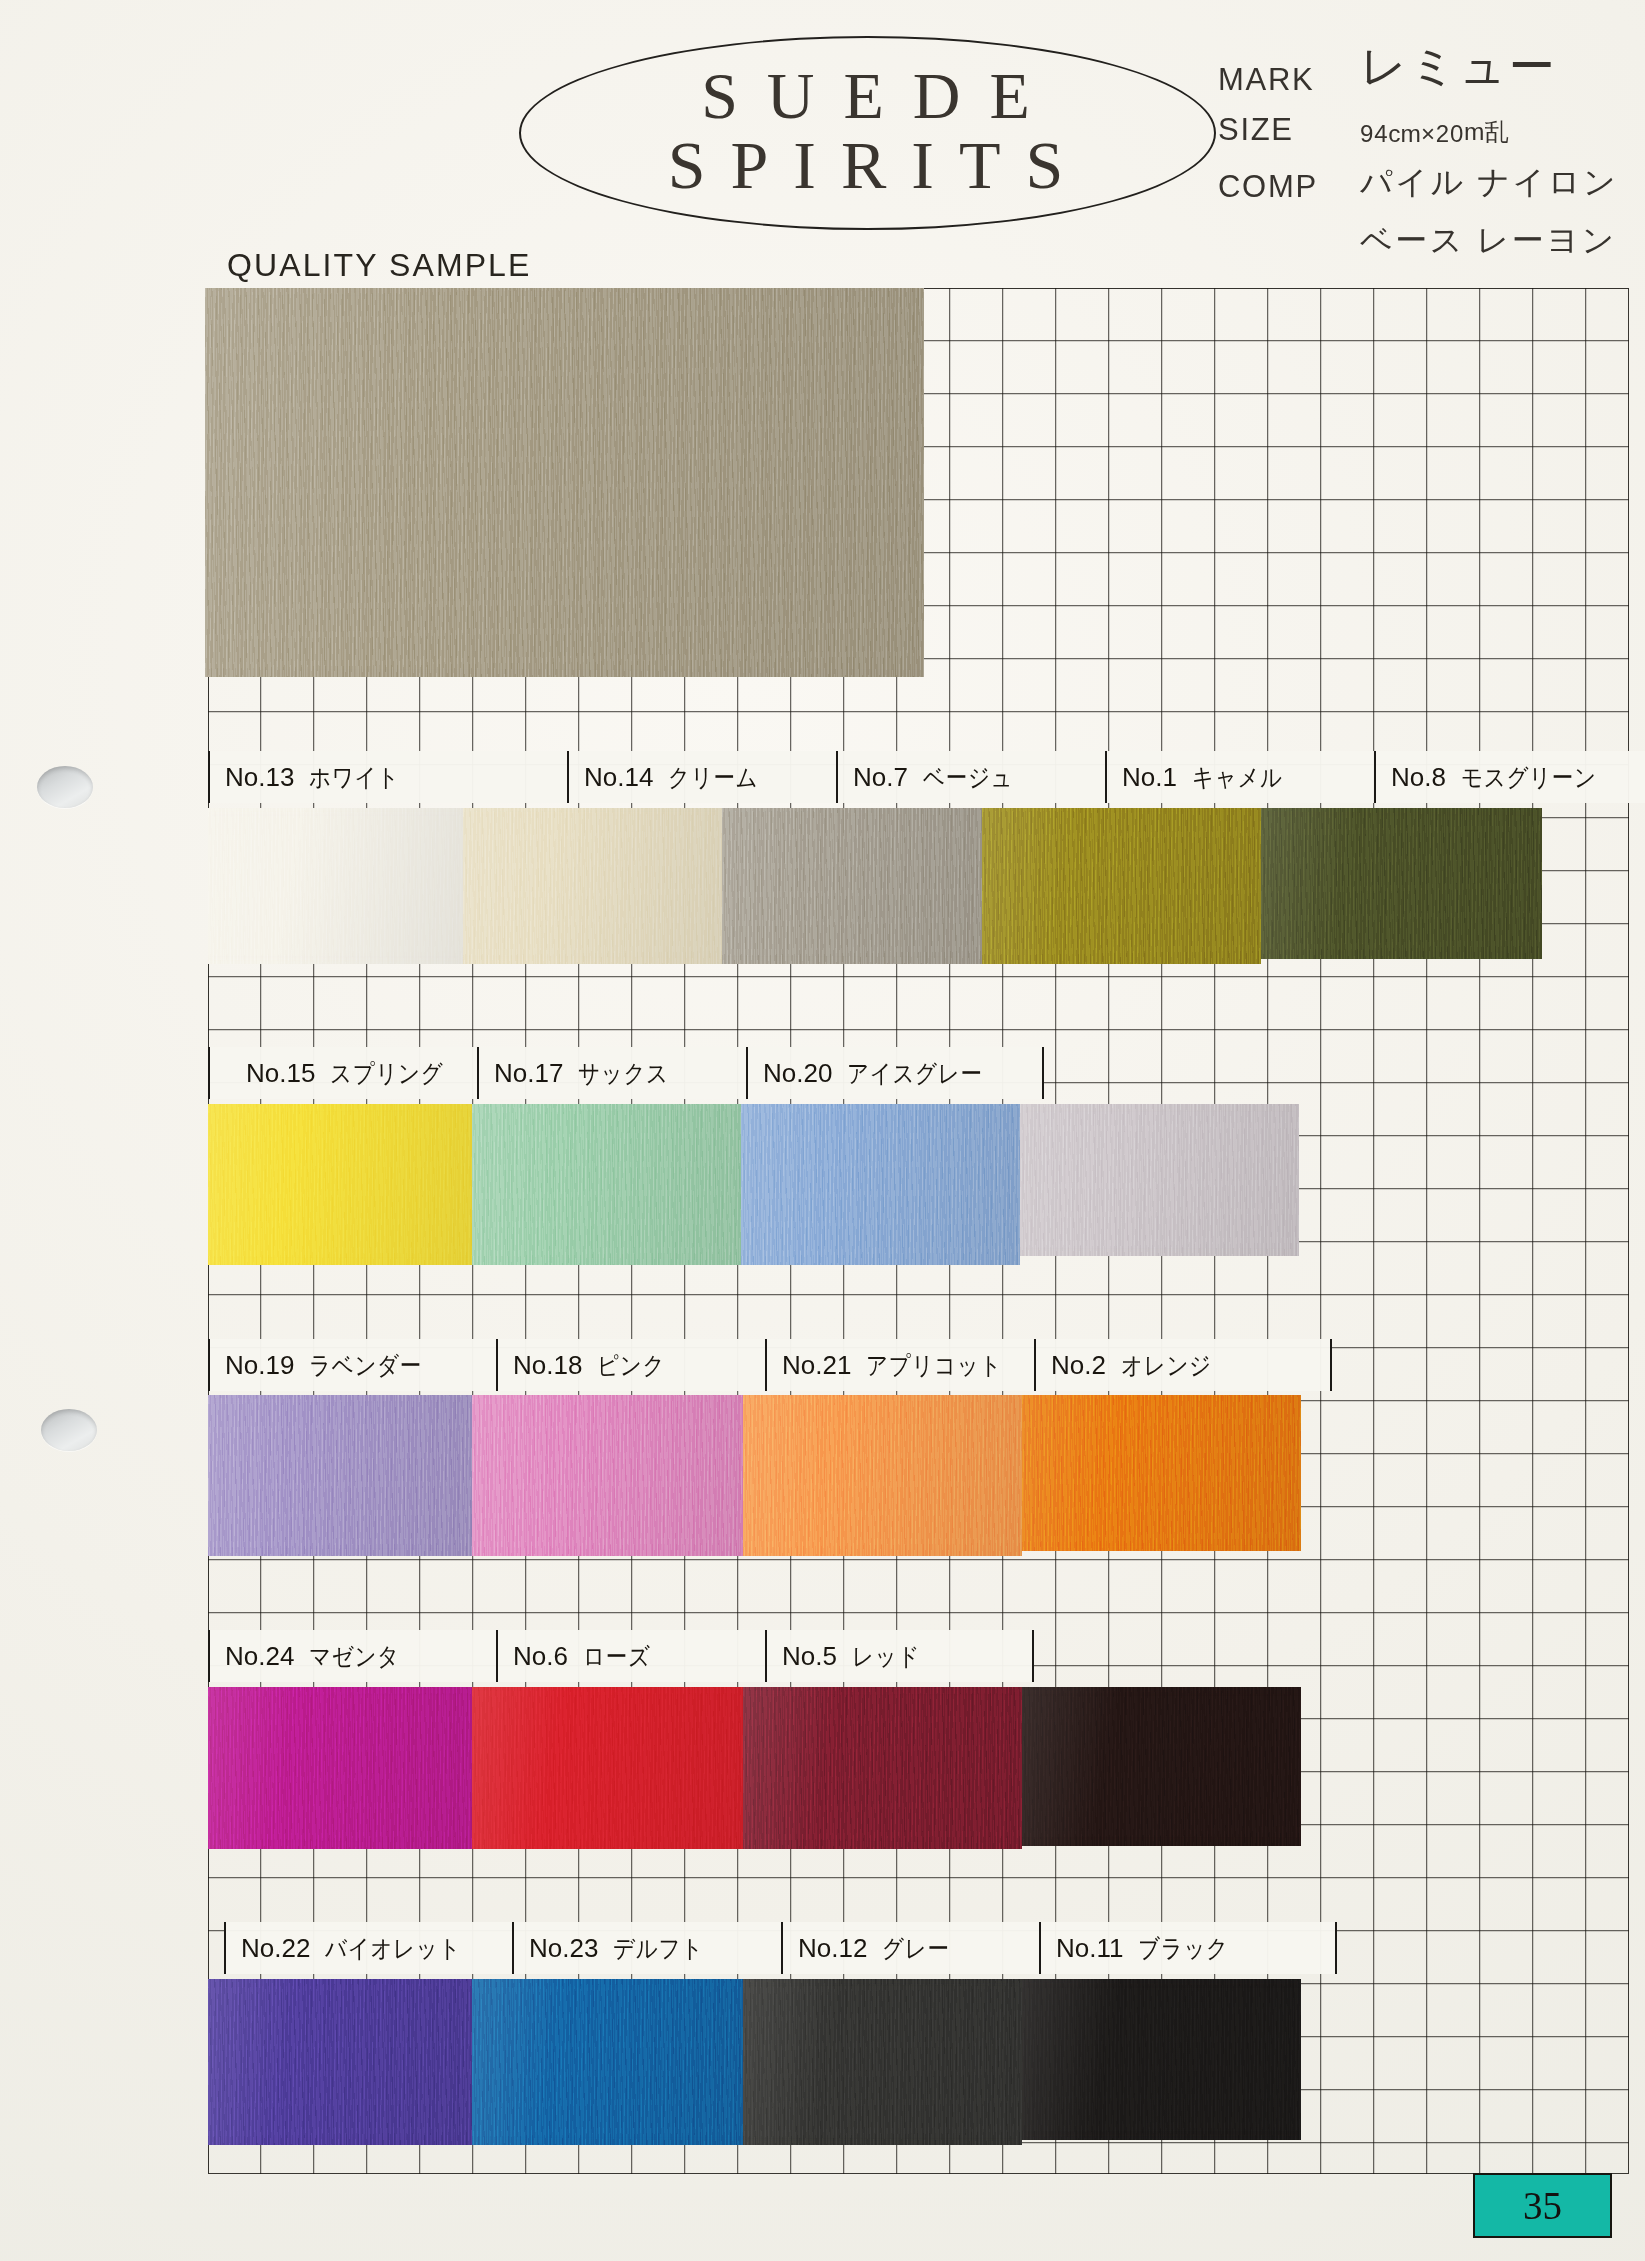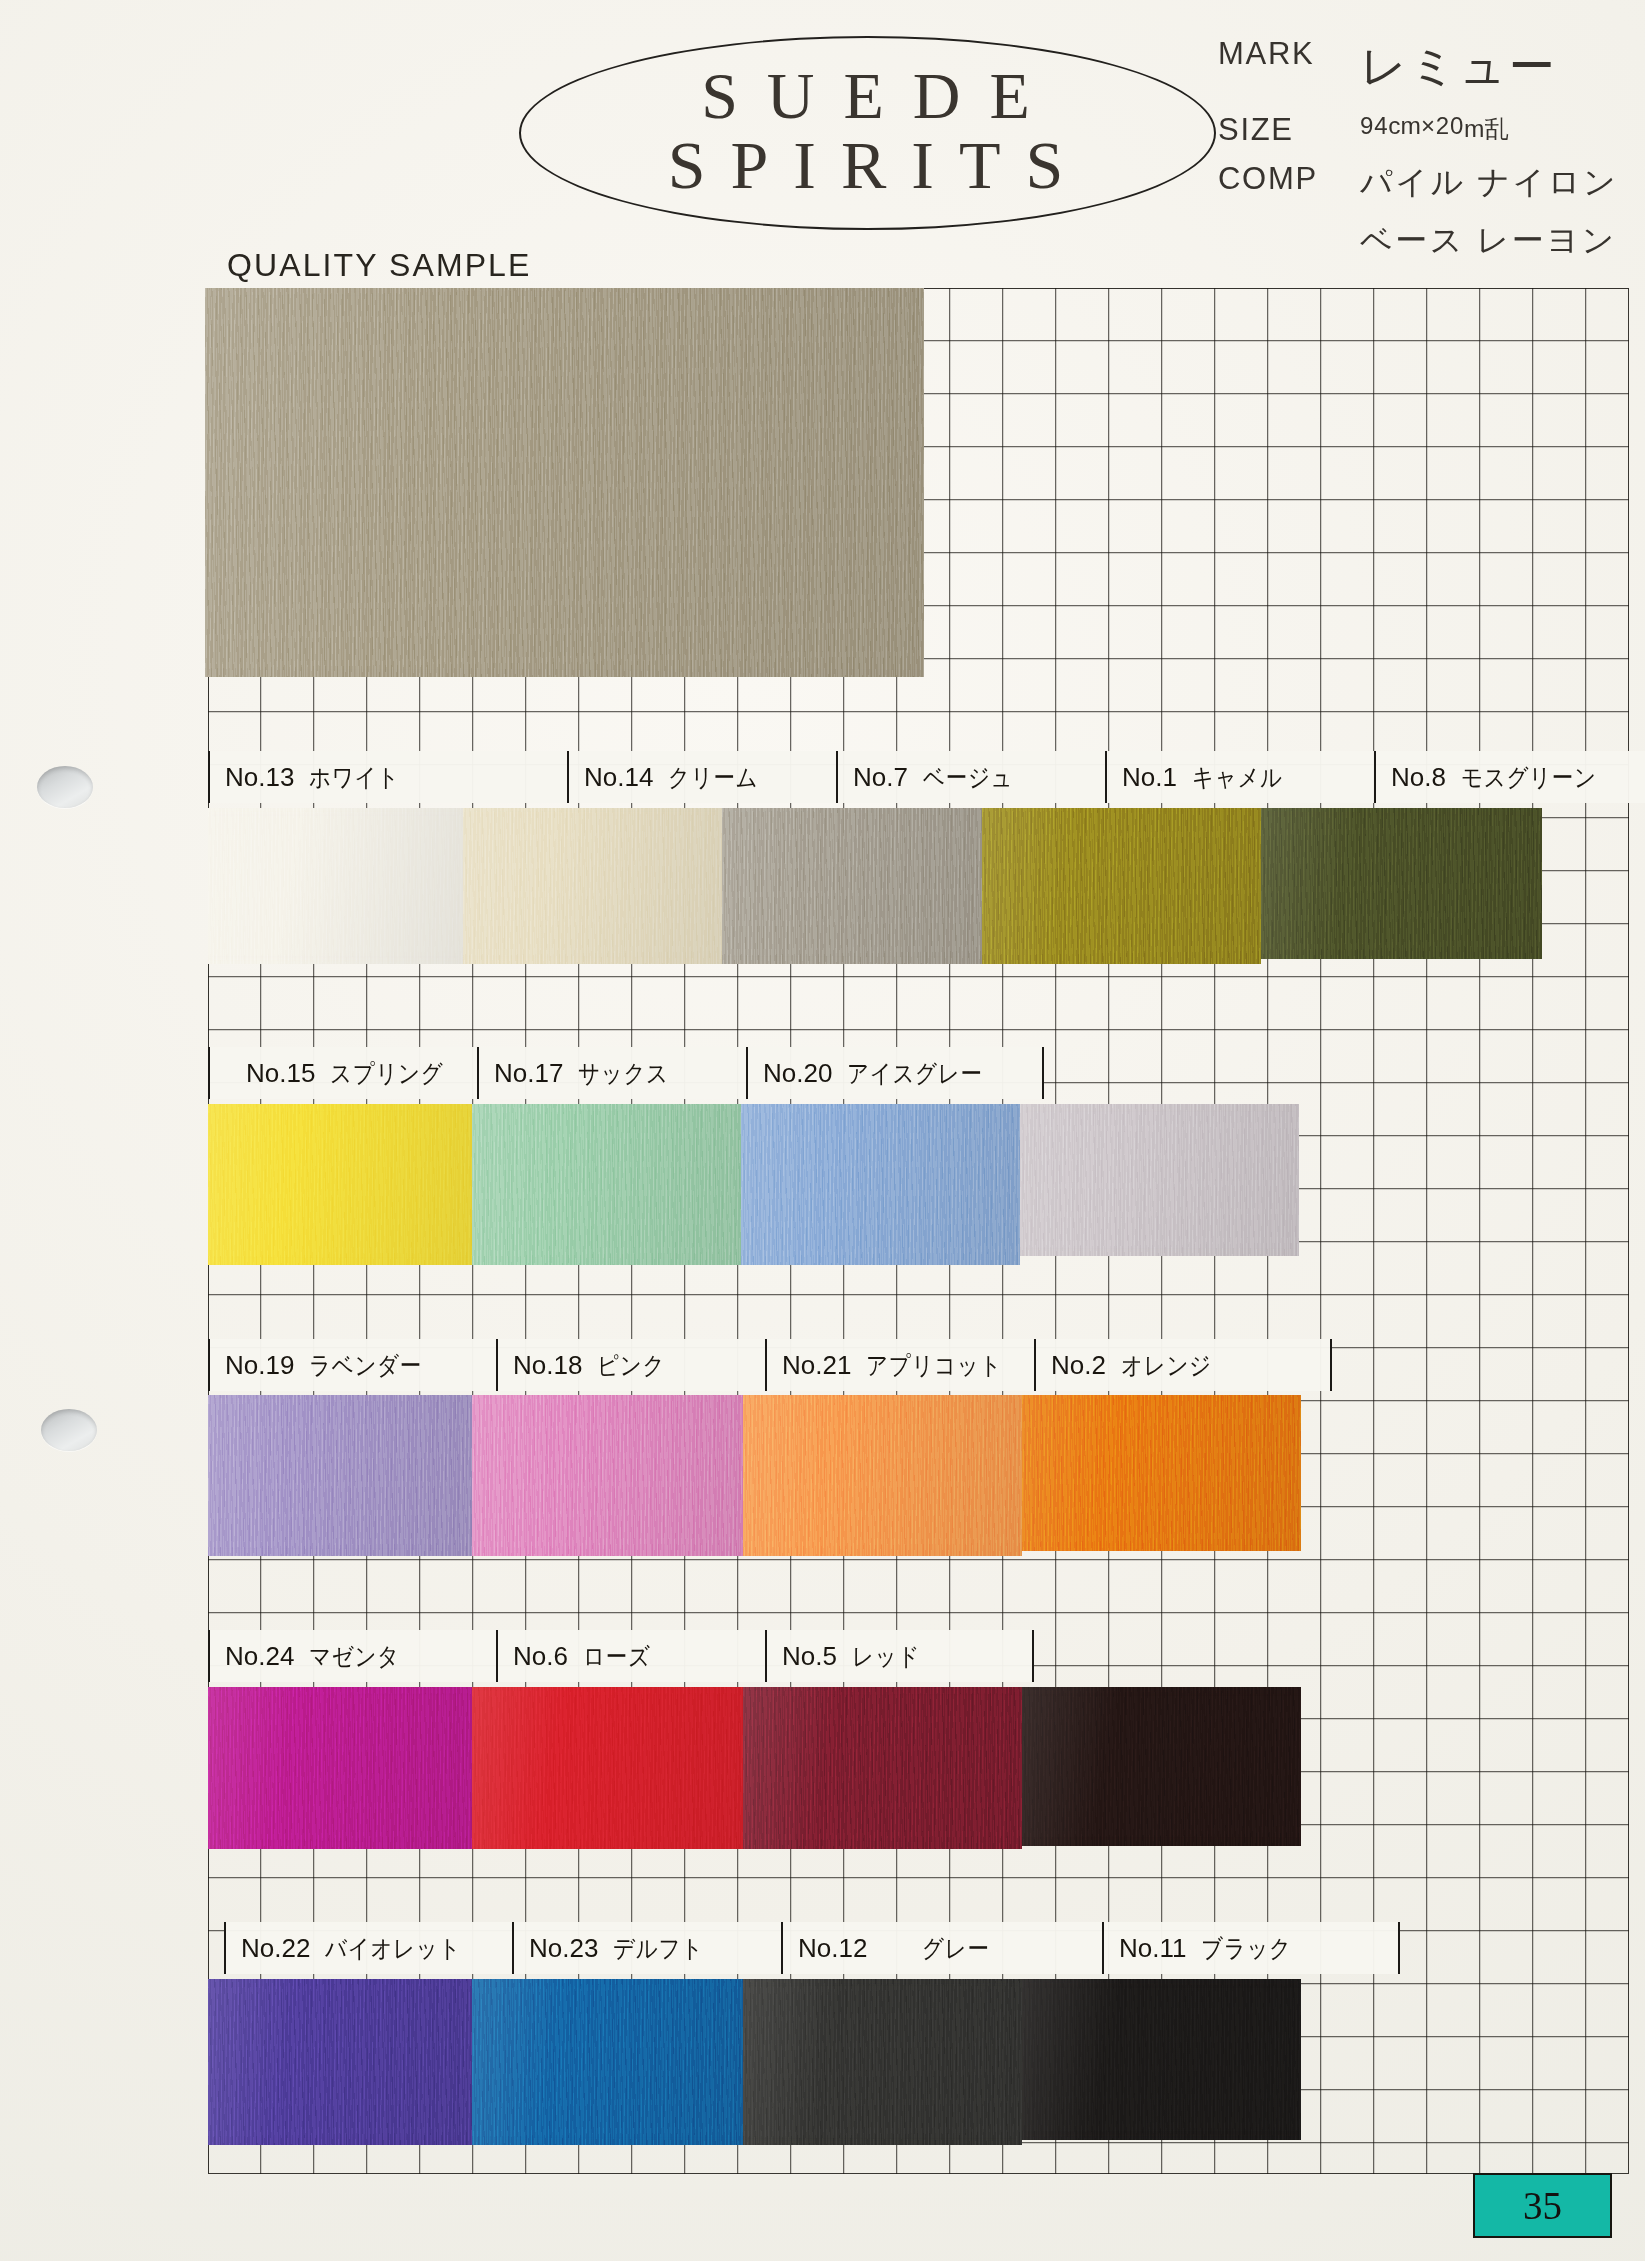--- a/index.html
+++ b/index.html
@@ -51,21 +51,21 @@
     line-height:.96;
     white-space:nowrap;
   }
   #logo-line-1{font-size:66px;letter-spacing:29px;text-indent:29px;margin-bottom:5px;}
   #logo-line-2{font-size:68px;letter-spacing:25px;text-indent:25px;width:761px;text-align:center;}
 
   #spec-block{
     position:absolute;left:1218px;top:36px;width:423px;
     color:#37332e;
   }
-  .spec-row{display:flex;align-items:flex-start;margin-bottom:13.5px;white-space:nowrap;}
+  .spec-row{display:flex;align-items:flex-end;margin-bottom:13.5px;white-space:nowrap;}
   .spec-key{
     width:142px;flex:0 0 142px;
     font-size:31px;letter-spacing:1.7px;
   }
   .spec-val{font-size:37px;letter-spacing:2.5px;}
   .spec-val.jp{font-size:46px;}
   #spec-row-size .spec-val{font-size:24px;letter-spacing:0.8px;}
   #spec-row-comp2{margin-left:142px;}
   #spec-row-comp2 .spec-val{font-size:32px;}
   #spec-row-comp .spec-val{font-size:32px;}
@@ -409,21 +409,21 @@
       </div>
       <div class="label-strip" style="left: 224px; top: 1922px;">
         <div class="label-cell" style="width: 288px;">
           <span class="lbl-no">No.22</span>
           <span class="lbl-name">バイオレット</span>
         </div>
         <div class="label-cell" style="width: 269px;">
           <span class="lbl-no">No.23</span>
           <span class="lbl-name">デルフト</span>
         </div>
-        <div class="label-cell" style="width: 321px; gap: 40px;">
+        <div class="label-cell" style="width: 258px;">
           <span class="lbl-no">No.12</span>
           <span class="lbl-name">グレー</span>
         </div>
         <div class="label-cell" style="width: 298px;">
           <span class="lbl-no">No.11</span>
           <span class="lbl-name">ブラック</span>
         </div>
       </div>
       <div class="swatch-row" style="left: 208px; top: 1979px; align-items: flex-start;">
         <div class="swatch" style="width: 264px; height: 166px; background: rgb(79, 61, 156); margin-top: 0px;">

